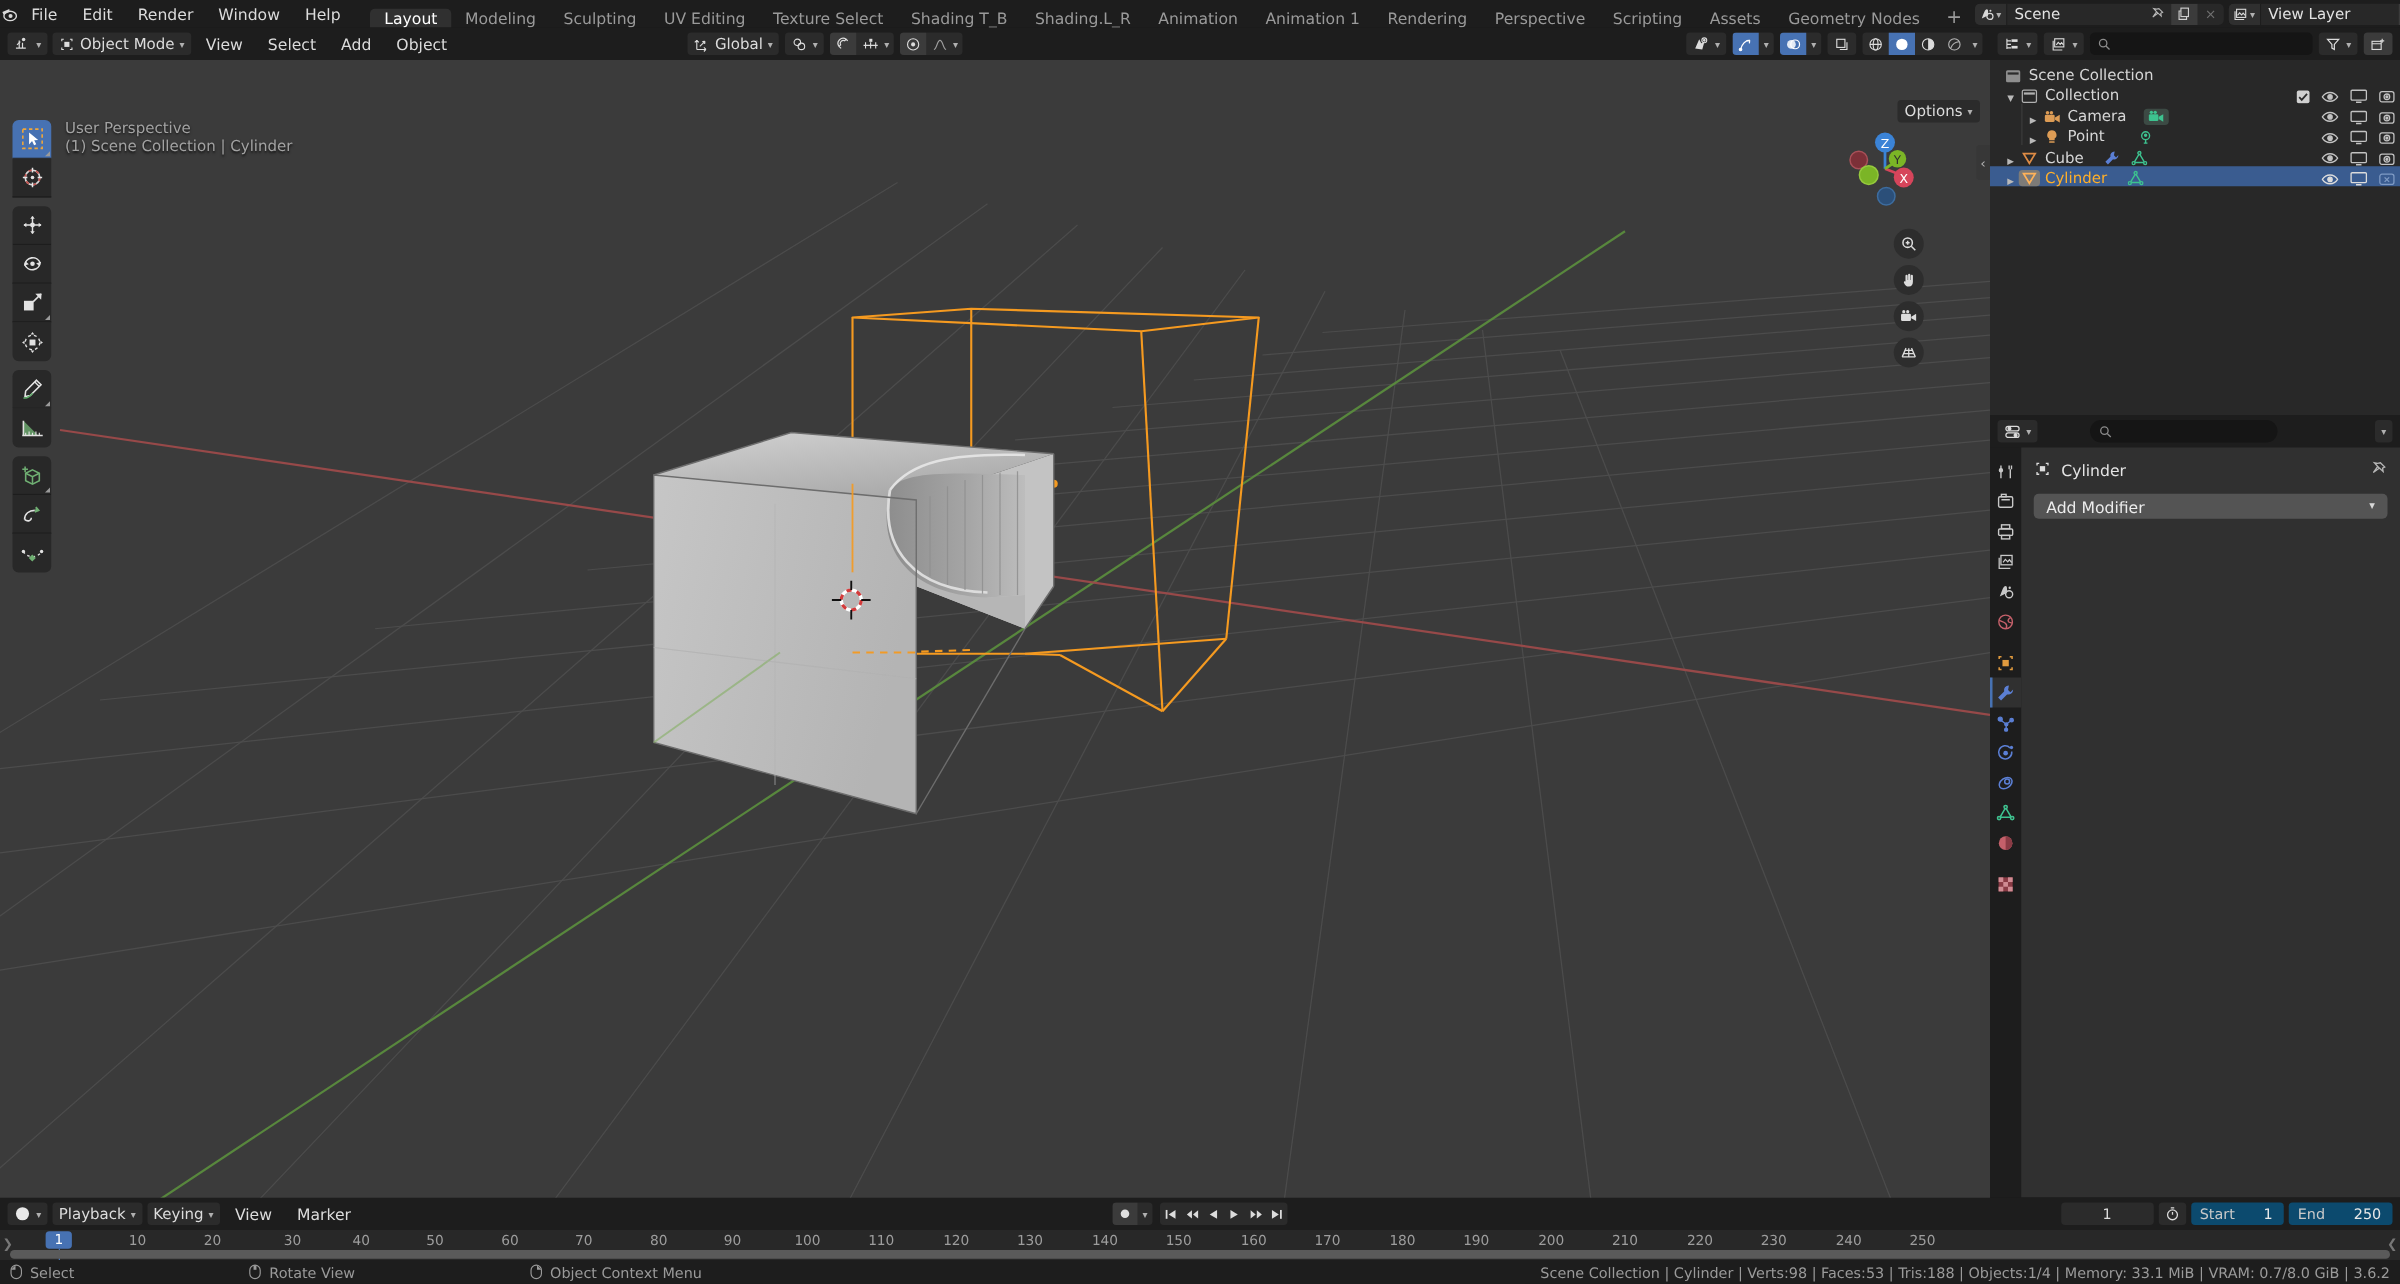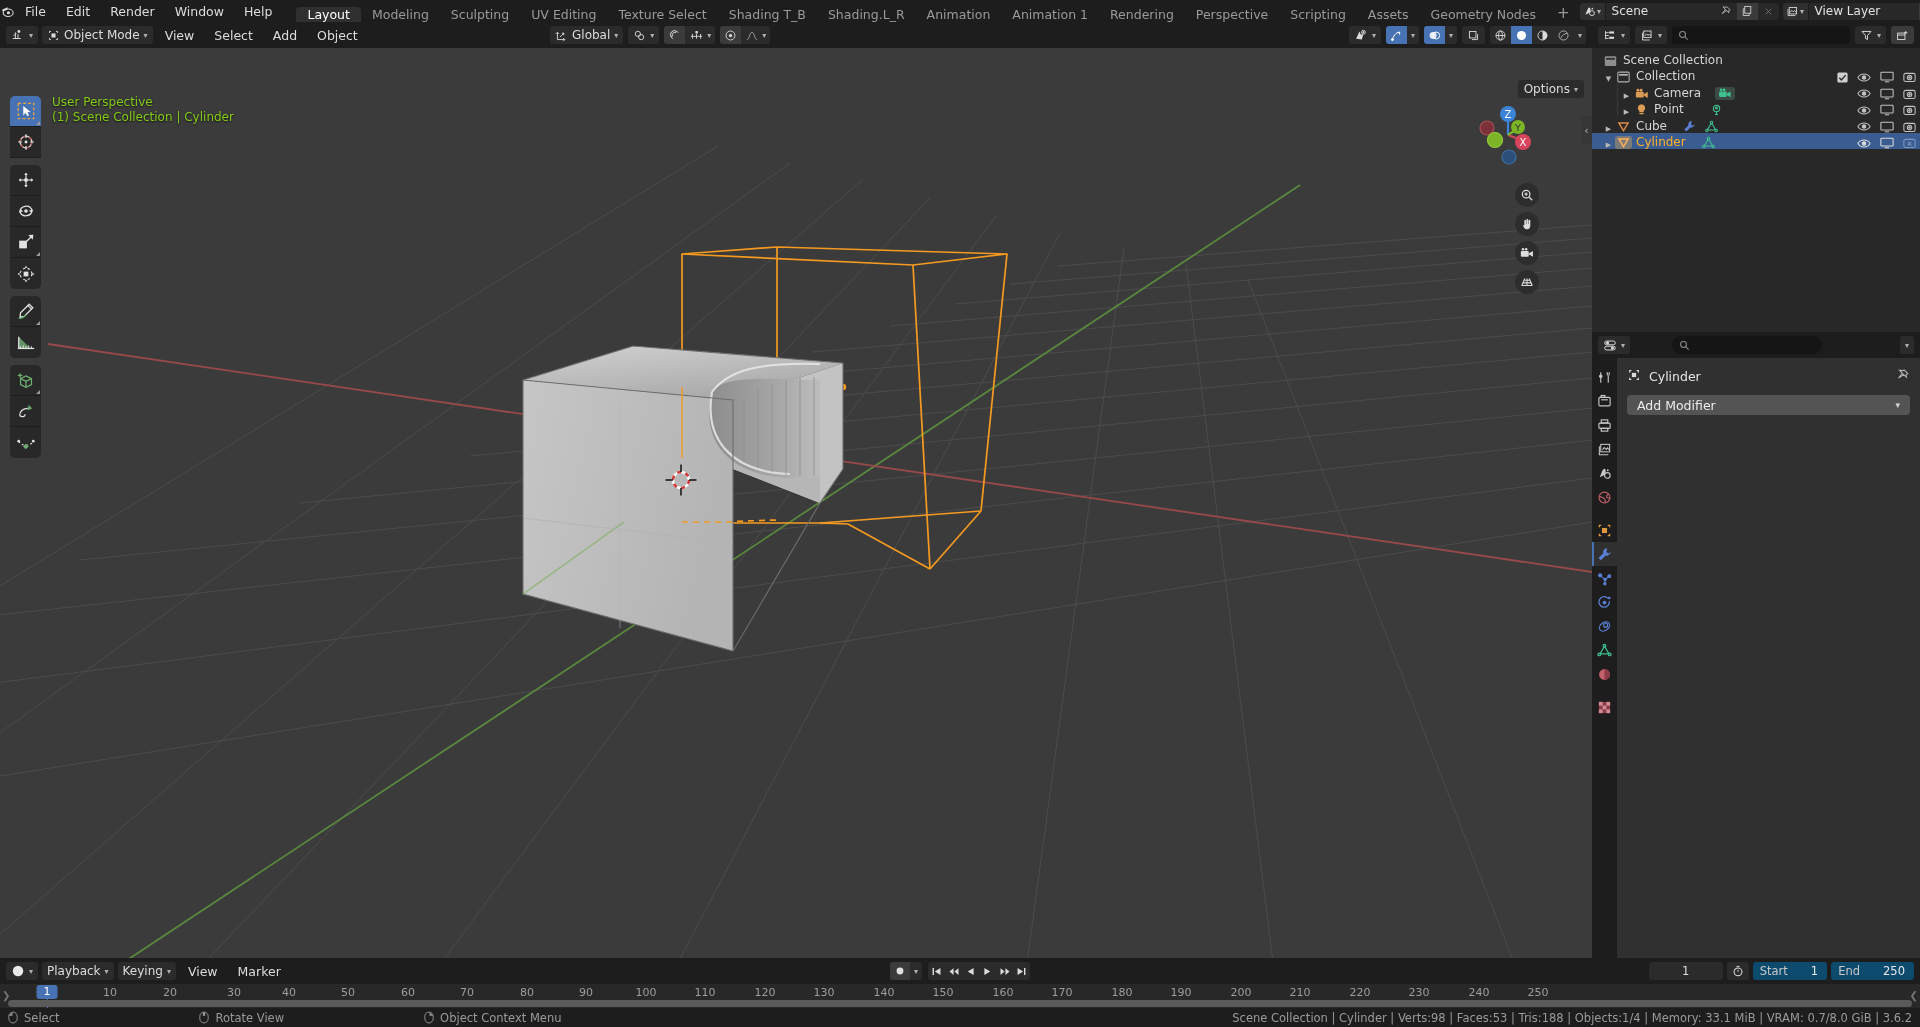--- a/index.html
+++ b/index.html
@@ -72,21 +72,21 @@
   .hgroup > div.sel { background:#4772b3; }
   .hgroup > div.semi { background:#3b3b3b; }
   .hmenu { padding:0 8px; color:#dcdcdc; font-size:12.5px; display:flex; align-items:center; height:20px; }
   .vp-header-right { margin-left:auto; display:flex; align-items:center; gap:5px; }
 
   .viewport {
     flex:1 1 auto; position:relative; overflow:hidden;
     background:#3b3b3b;
   }
   .vp-overlay-text {
-    position:absolute; left:52px; top:47px; font-size:12px; color:#84cc16;
+    position:absolute; left:52px; top:47px; font-size:12px; color:#a3a3a3;
     line-height:15px; text-shadow:0 1px 2px rgba(0,0,0,.75); pointer-events:none;
   }
   
   .vp-toolbar {
     position:absolute; left:10px; top:48px; width:31px;
     display:flex; flex-direction:column; gap:0px; z-index:6;
   }
   .tool {
     width:31px; height:31px; background:#282828; display:flex; align-items:center;
     justify-content:center; position:relative; border-bottom:1px solid #1d1d1d;

